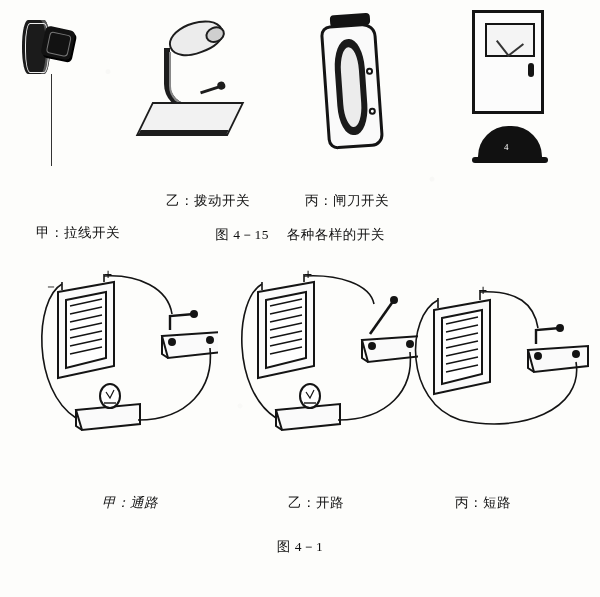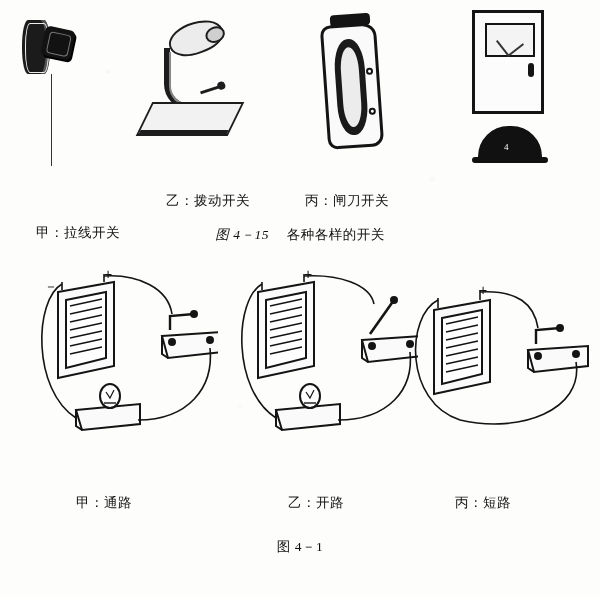--- a/index.html
+++ b/index.html
@@ -32,21 +32,21 @@
     letter-spacing: 0.5px;
     white-space: nowrap;
   }
   .fig-caption {
     position: absolute;
     width: 100%;
     text-align: center;
     font-size: 13.5px;
     letter-spacing: 0.5px;
   }
-  .fig-caption .num { margin-right: 14px; font-style: italic; }
+  .fig-caption .num { margin-right: 14px; }
 
   
   .top-items { position: absolute; top: 0; left: 0; right: 0; height: 185px; }
   .item { position: absolute; }
 
   
   .plate {
     position: absolute; left: 10px; top: 14px;
     width: 28px; height: 54px;
     background: #1b1b1b;
@@ -366,21 +366,21 @@
           <circle cx="176" cy="84" r="3" fill="#141414"></circle>
 
           <path d="M80 22 C118 20 134 34 138 58" stroke-width="1.6"></path>
           <path d="M176 92 C184 140 120 164 60 150" stroke-width="1.6"></path>
           <path d="M38 30 C6 46 4 132 60 150" stroke-width="1.6"></path>
         </g>
       </svg>
       <span class="sign" style="left:79px; top:12px;">+</span>
     </div>
 
-    <div class="label-row" style="left:76px; top:224px;">甲：通路</div>
+    <div class="label-row" style="left:102px; top:224px;font-style:italic;">甲：通路</div>
     <div class="label-row" style="left:288px; top:224px;">乙：开路</div>
     <div class="label-row" style="left:455px; top:224px;">丙：短路</div>
   </div>
 
   <div class="fig-caption" style="top:538px;">
     <span>图 4－1</span>
   </div>
 
 </div>
 

